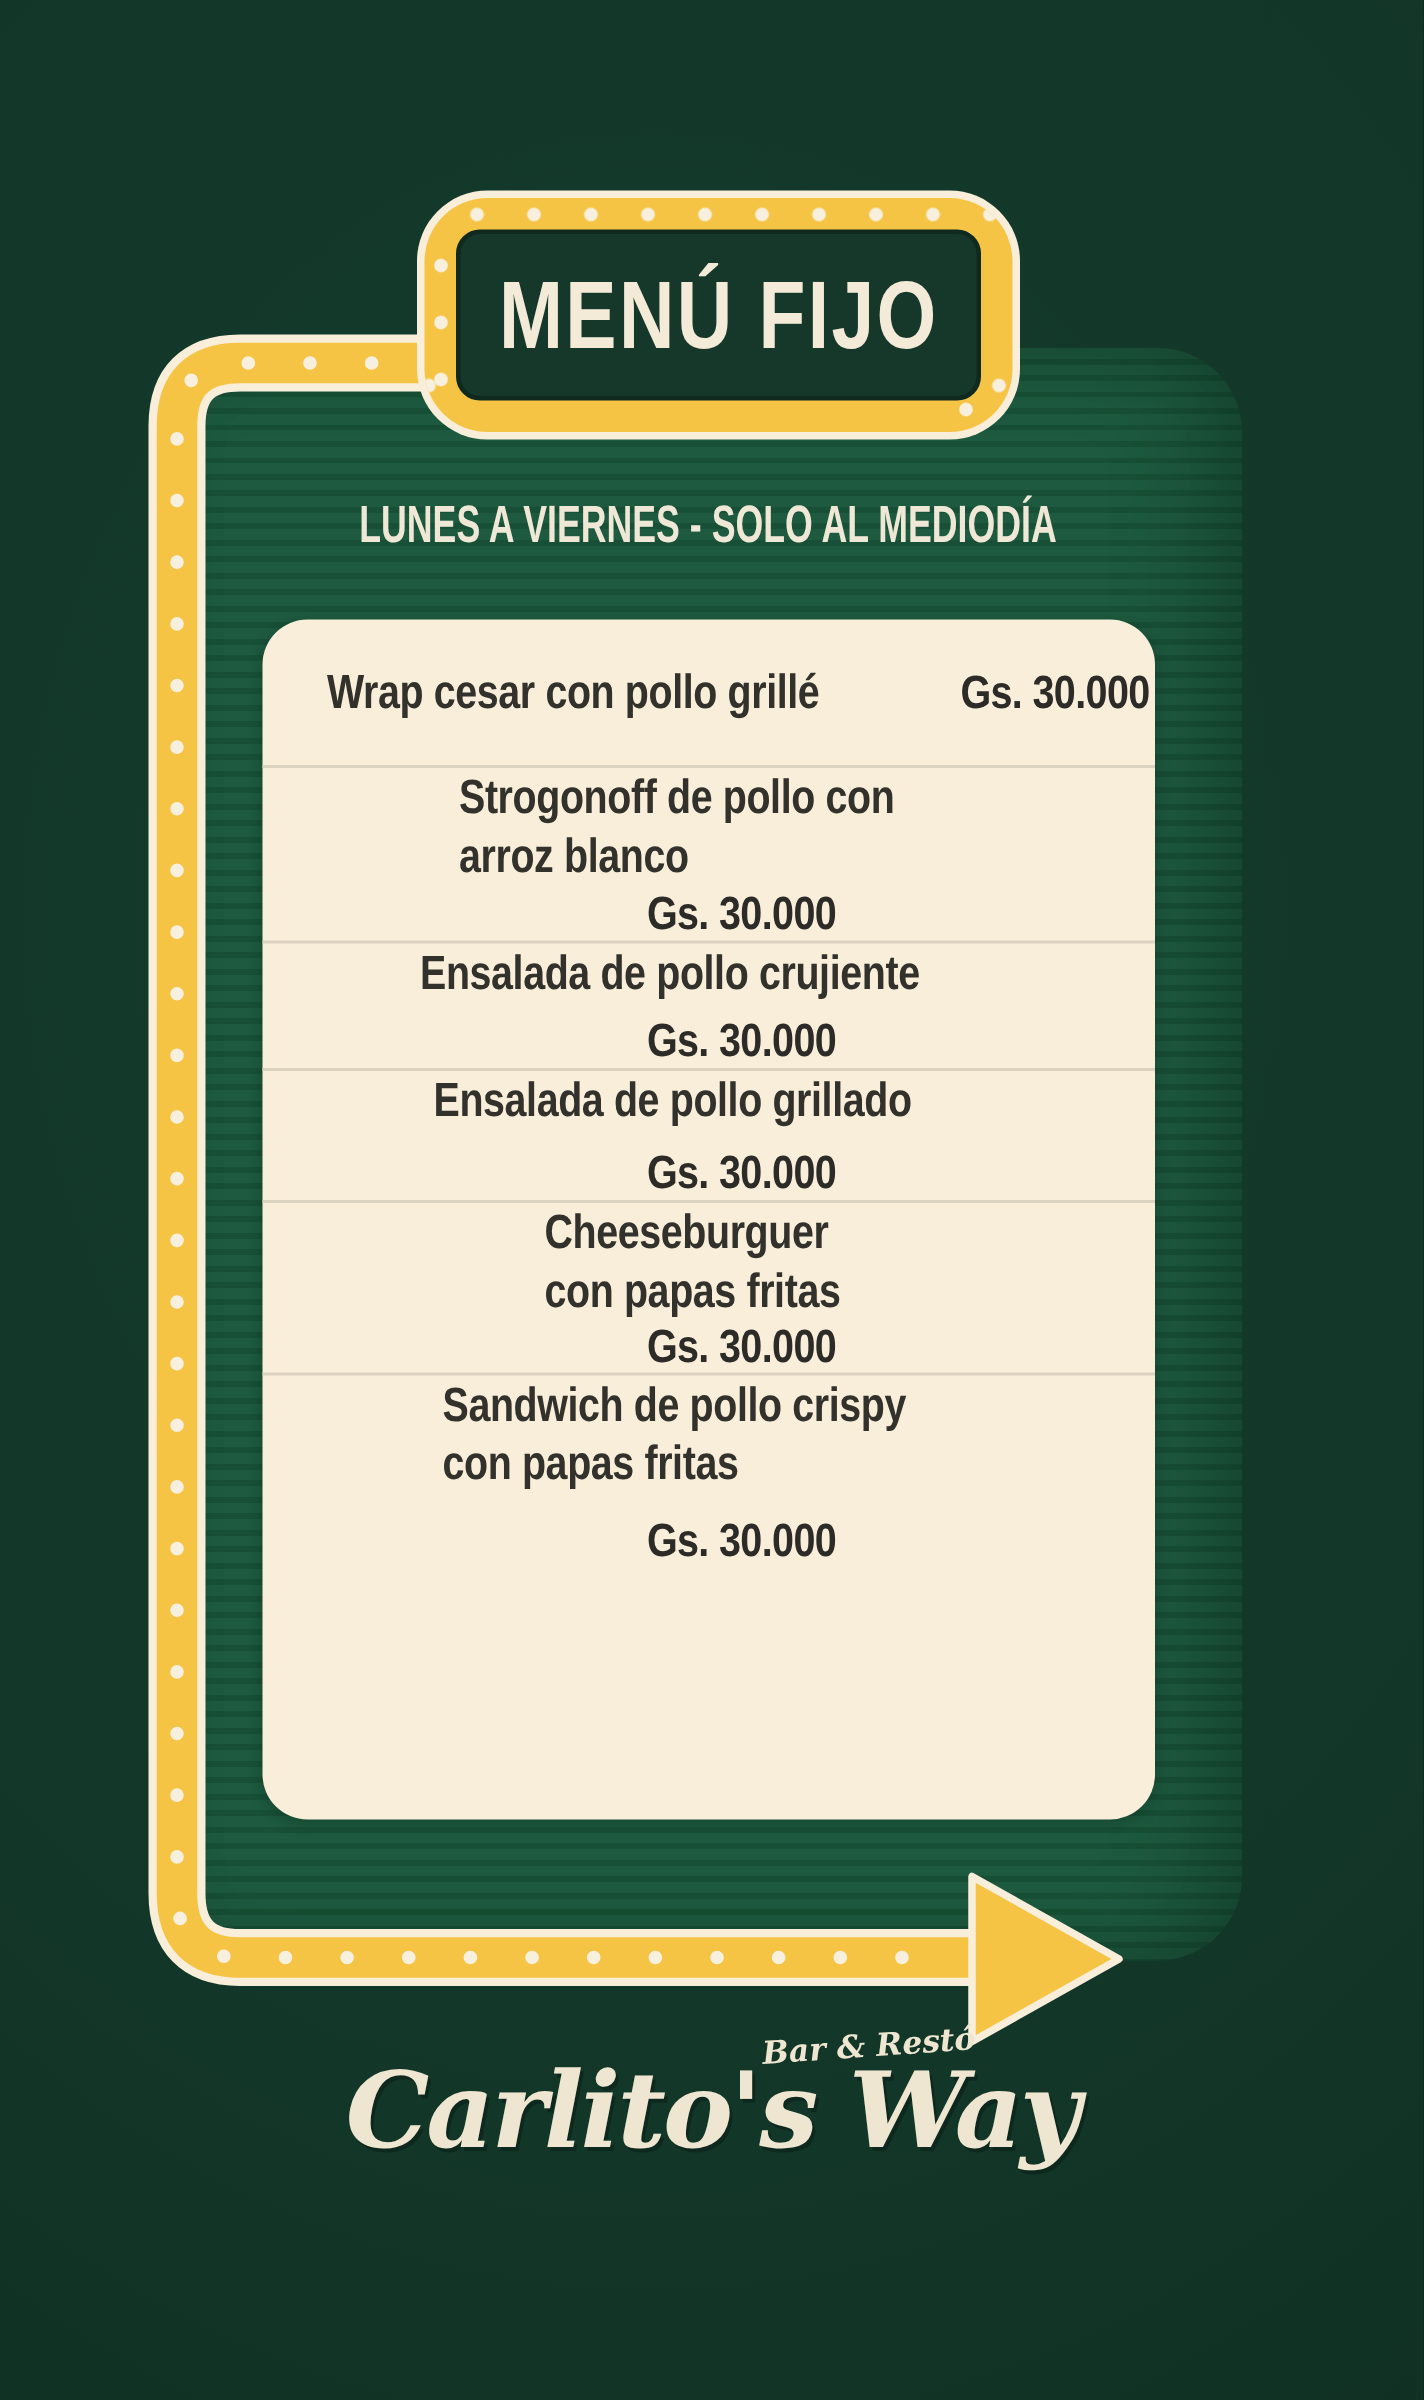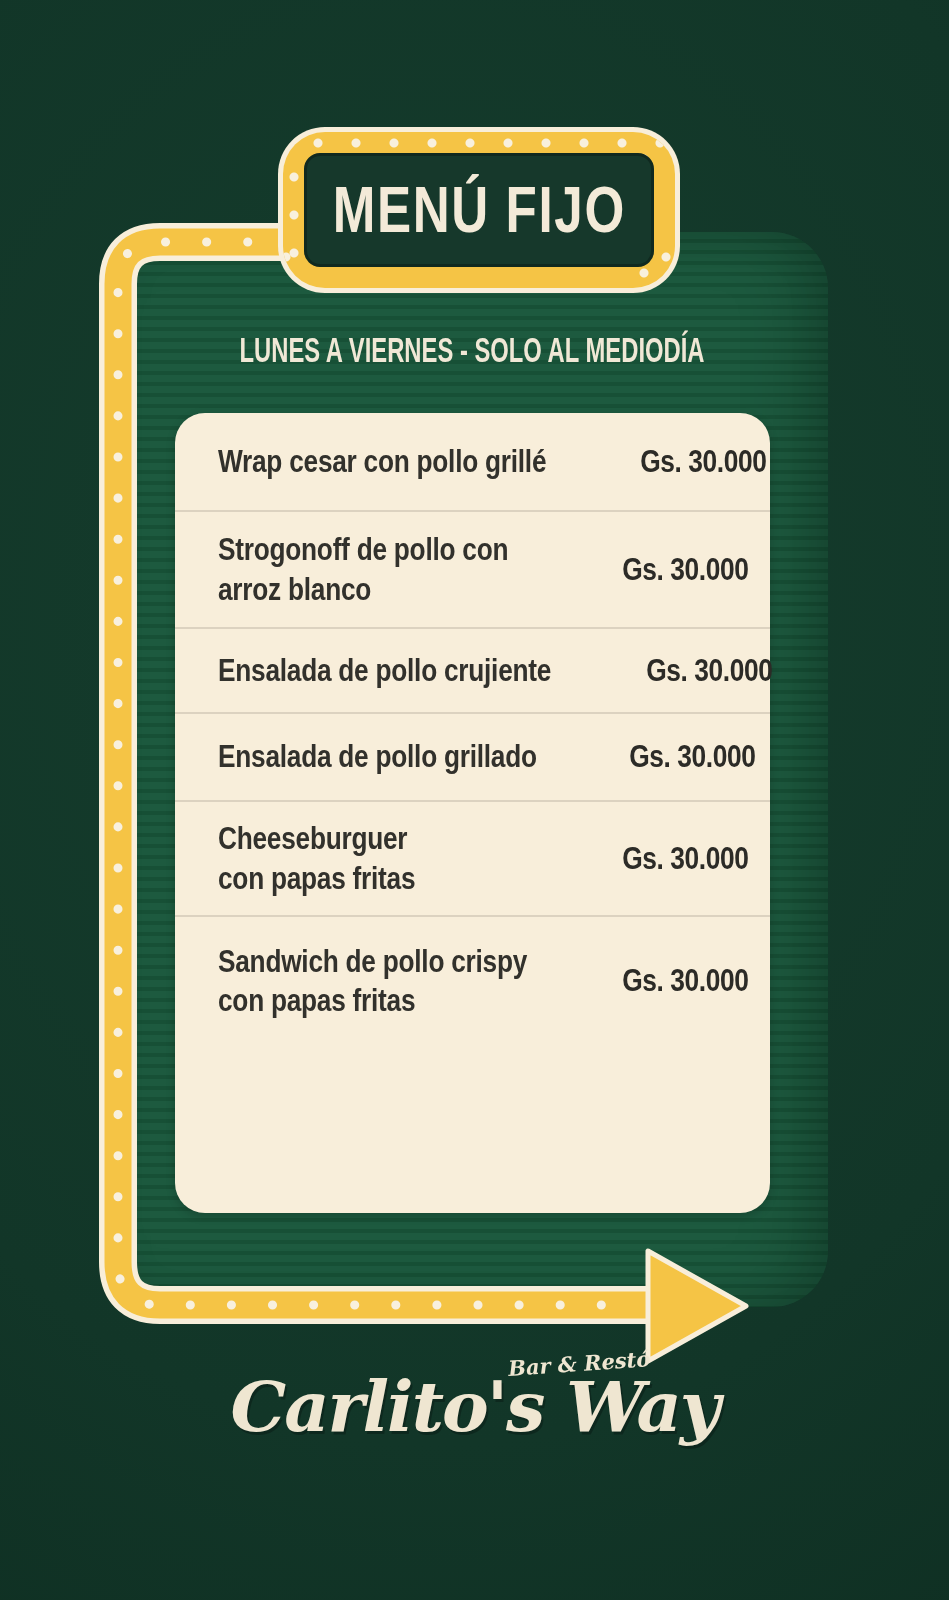--- a/index.html
+++ b/index.html
@@ -50,21 +50,21 @@
   
   .card{
     position:absolute;left:175px;top:413px;width:595px;height:800px;border-radius:30px;
     background:#f8eeda;box-shadow:0 3px 10px rgba(0,0,0,.2);
     display:flex;flex-direction:column;
   }
   .row{
     display:flex;align-items:center;justify-content:space-between;
     padding:0 22px 0 43px;box-sizing:border-box;
   }
-  .row + .row{border-top:2px solid #dcd2c0;}
+  .row + .row{border-top:2px solid #dcd2c0;flex-direction:column;}
   .row:nth-child(1){height:97px}
   .row:nth-child(2){height:117px}
   .row:nth-child(3){height:85px}
   .row:nth-child(4){height:88px}
   .row:nth-child(5){height:115px}
   .row:nth-child(6){height:130px}
   .row:nth-child(7){height:185px}
   .names{transform:scaleX(0.82);transform-origin:left center;}
   .item-line{
     color:#32312c;font-weight:bold;font-size:32px;line-height:1.22;letter-spacing:-0.3px;white-space:nowrap;

